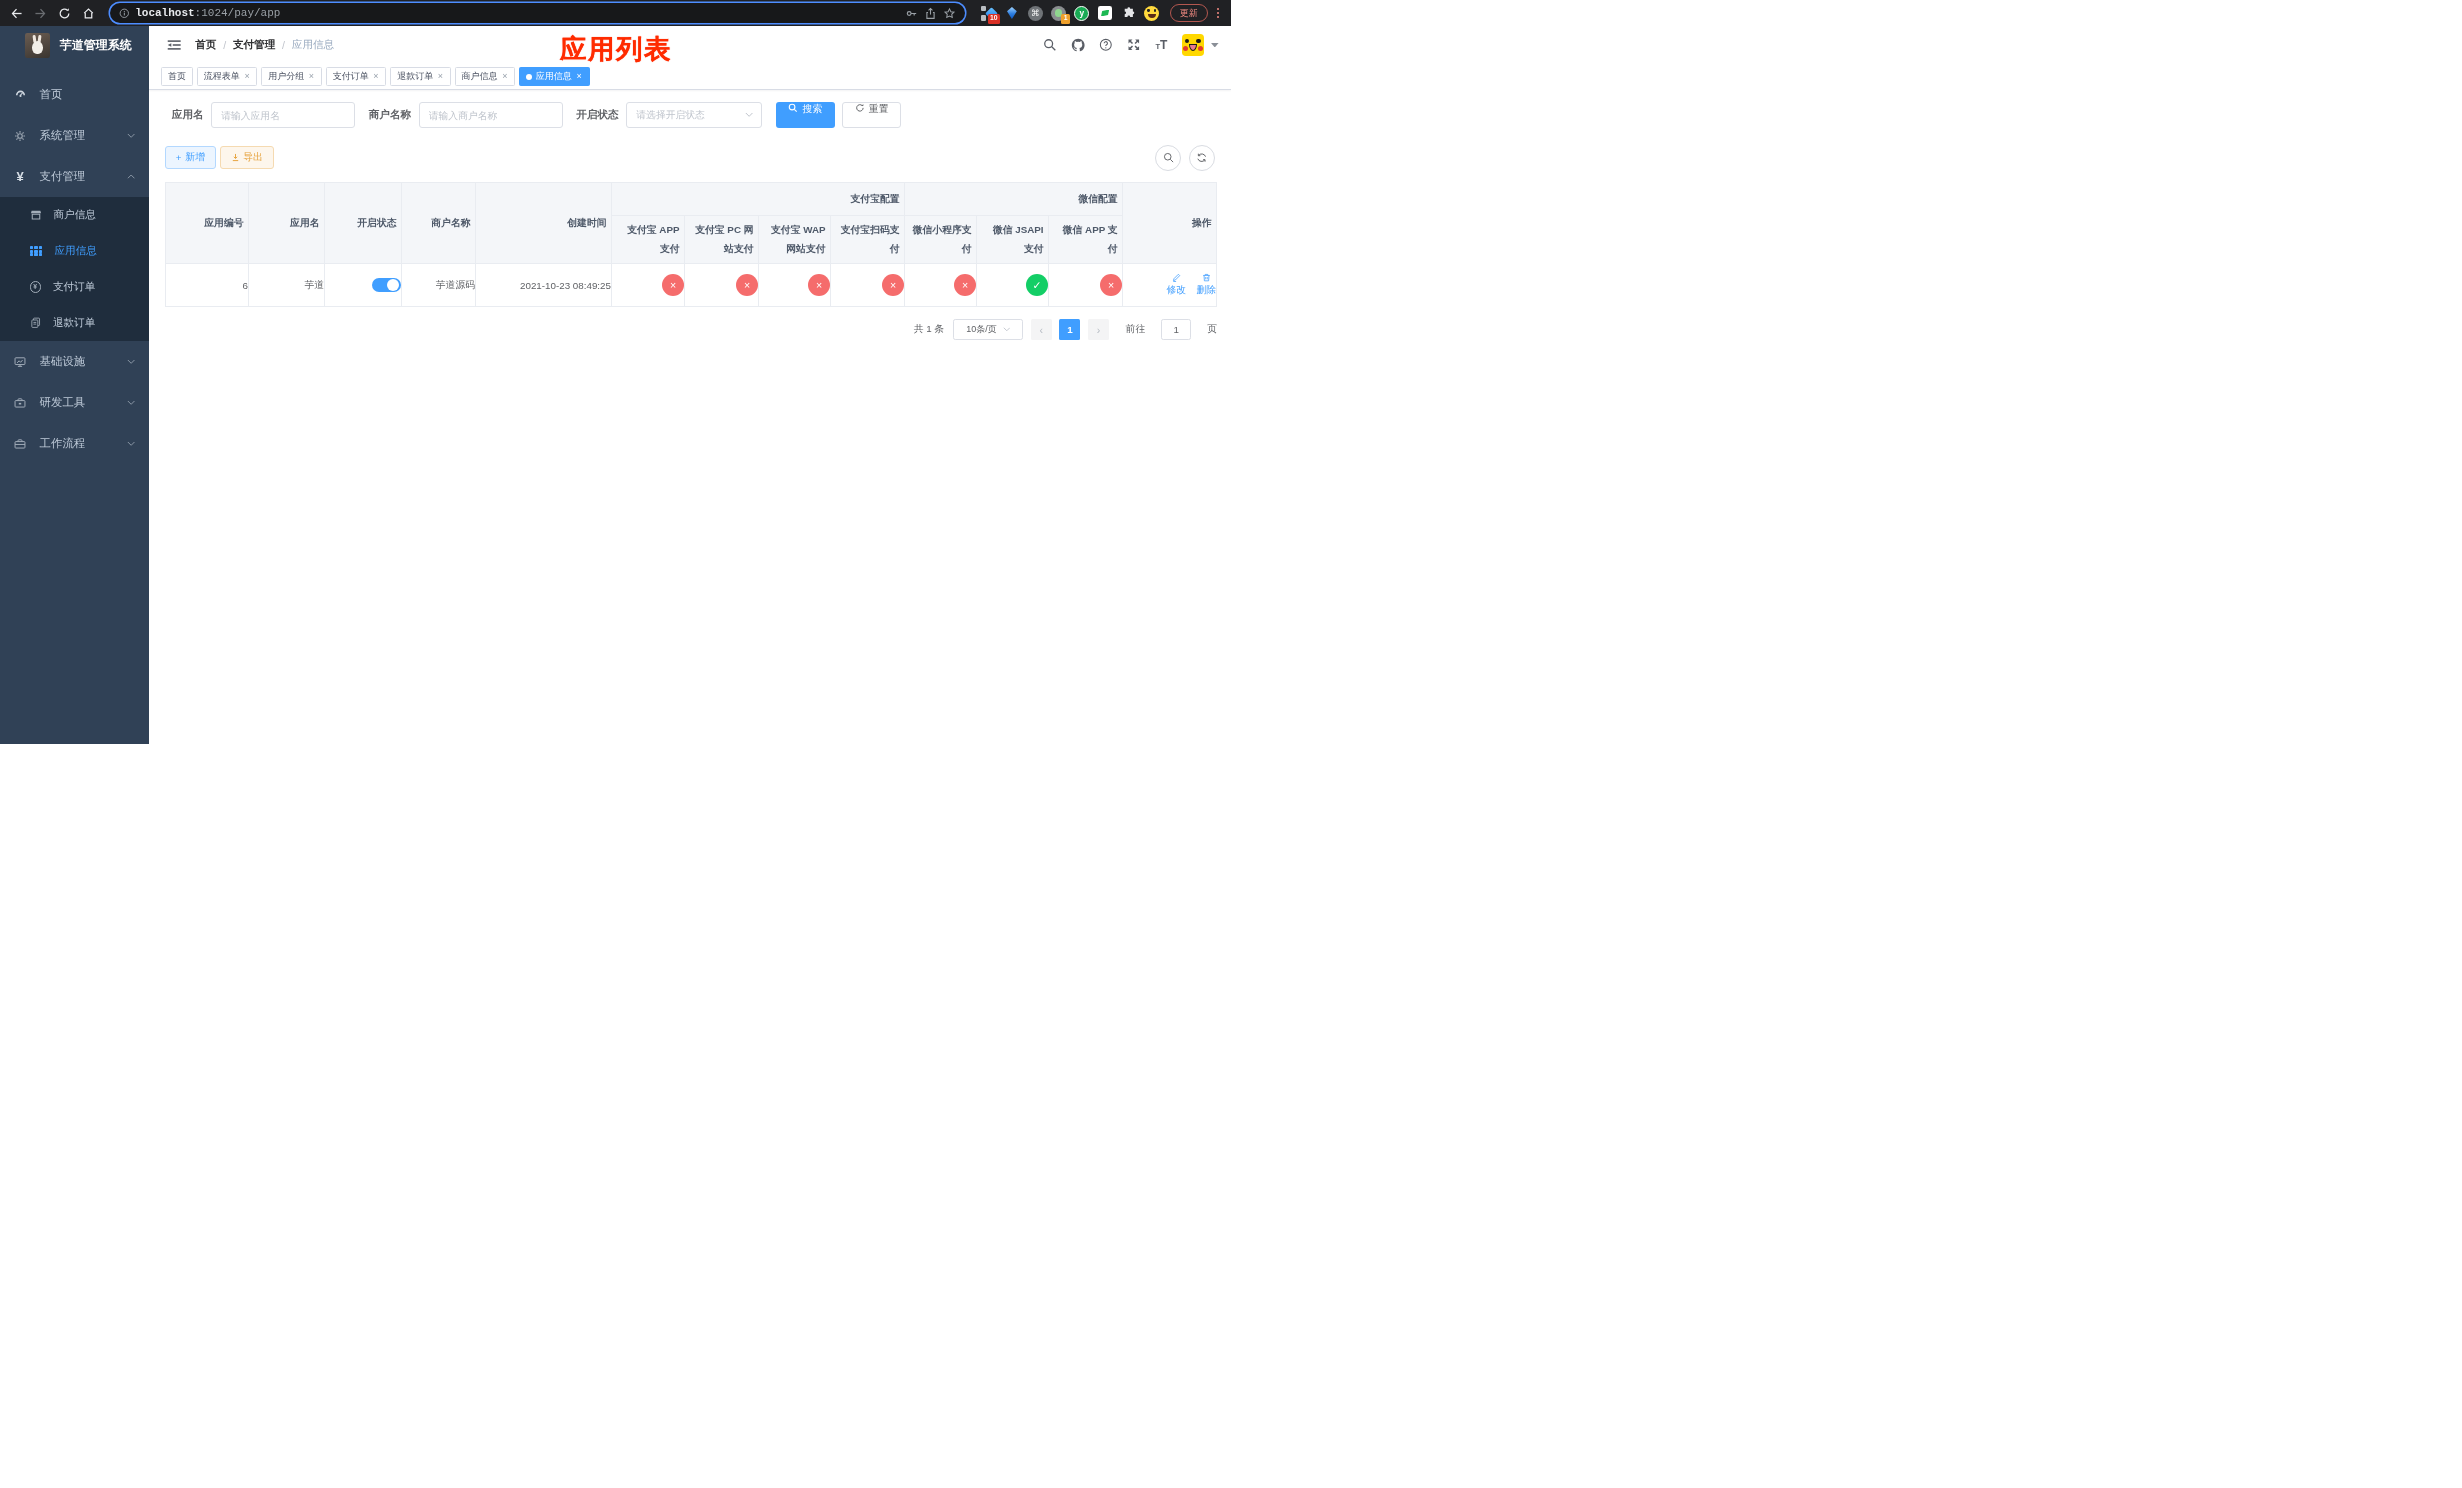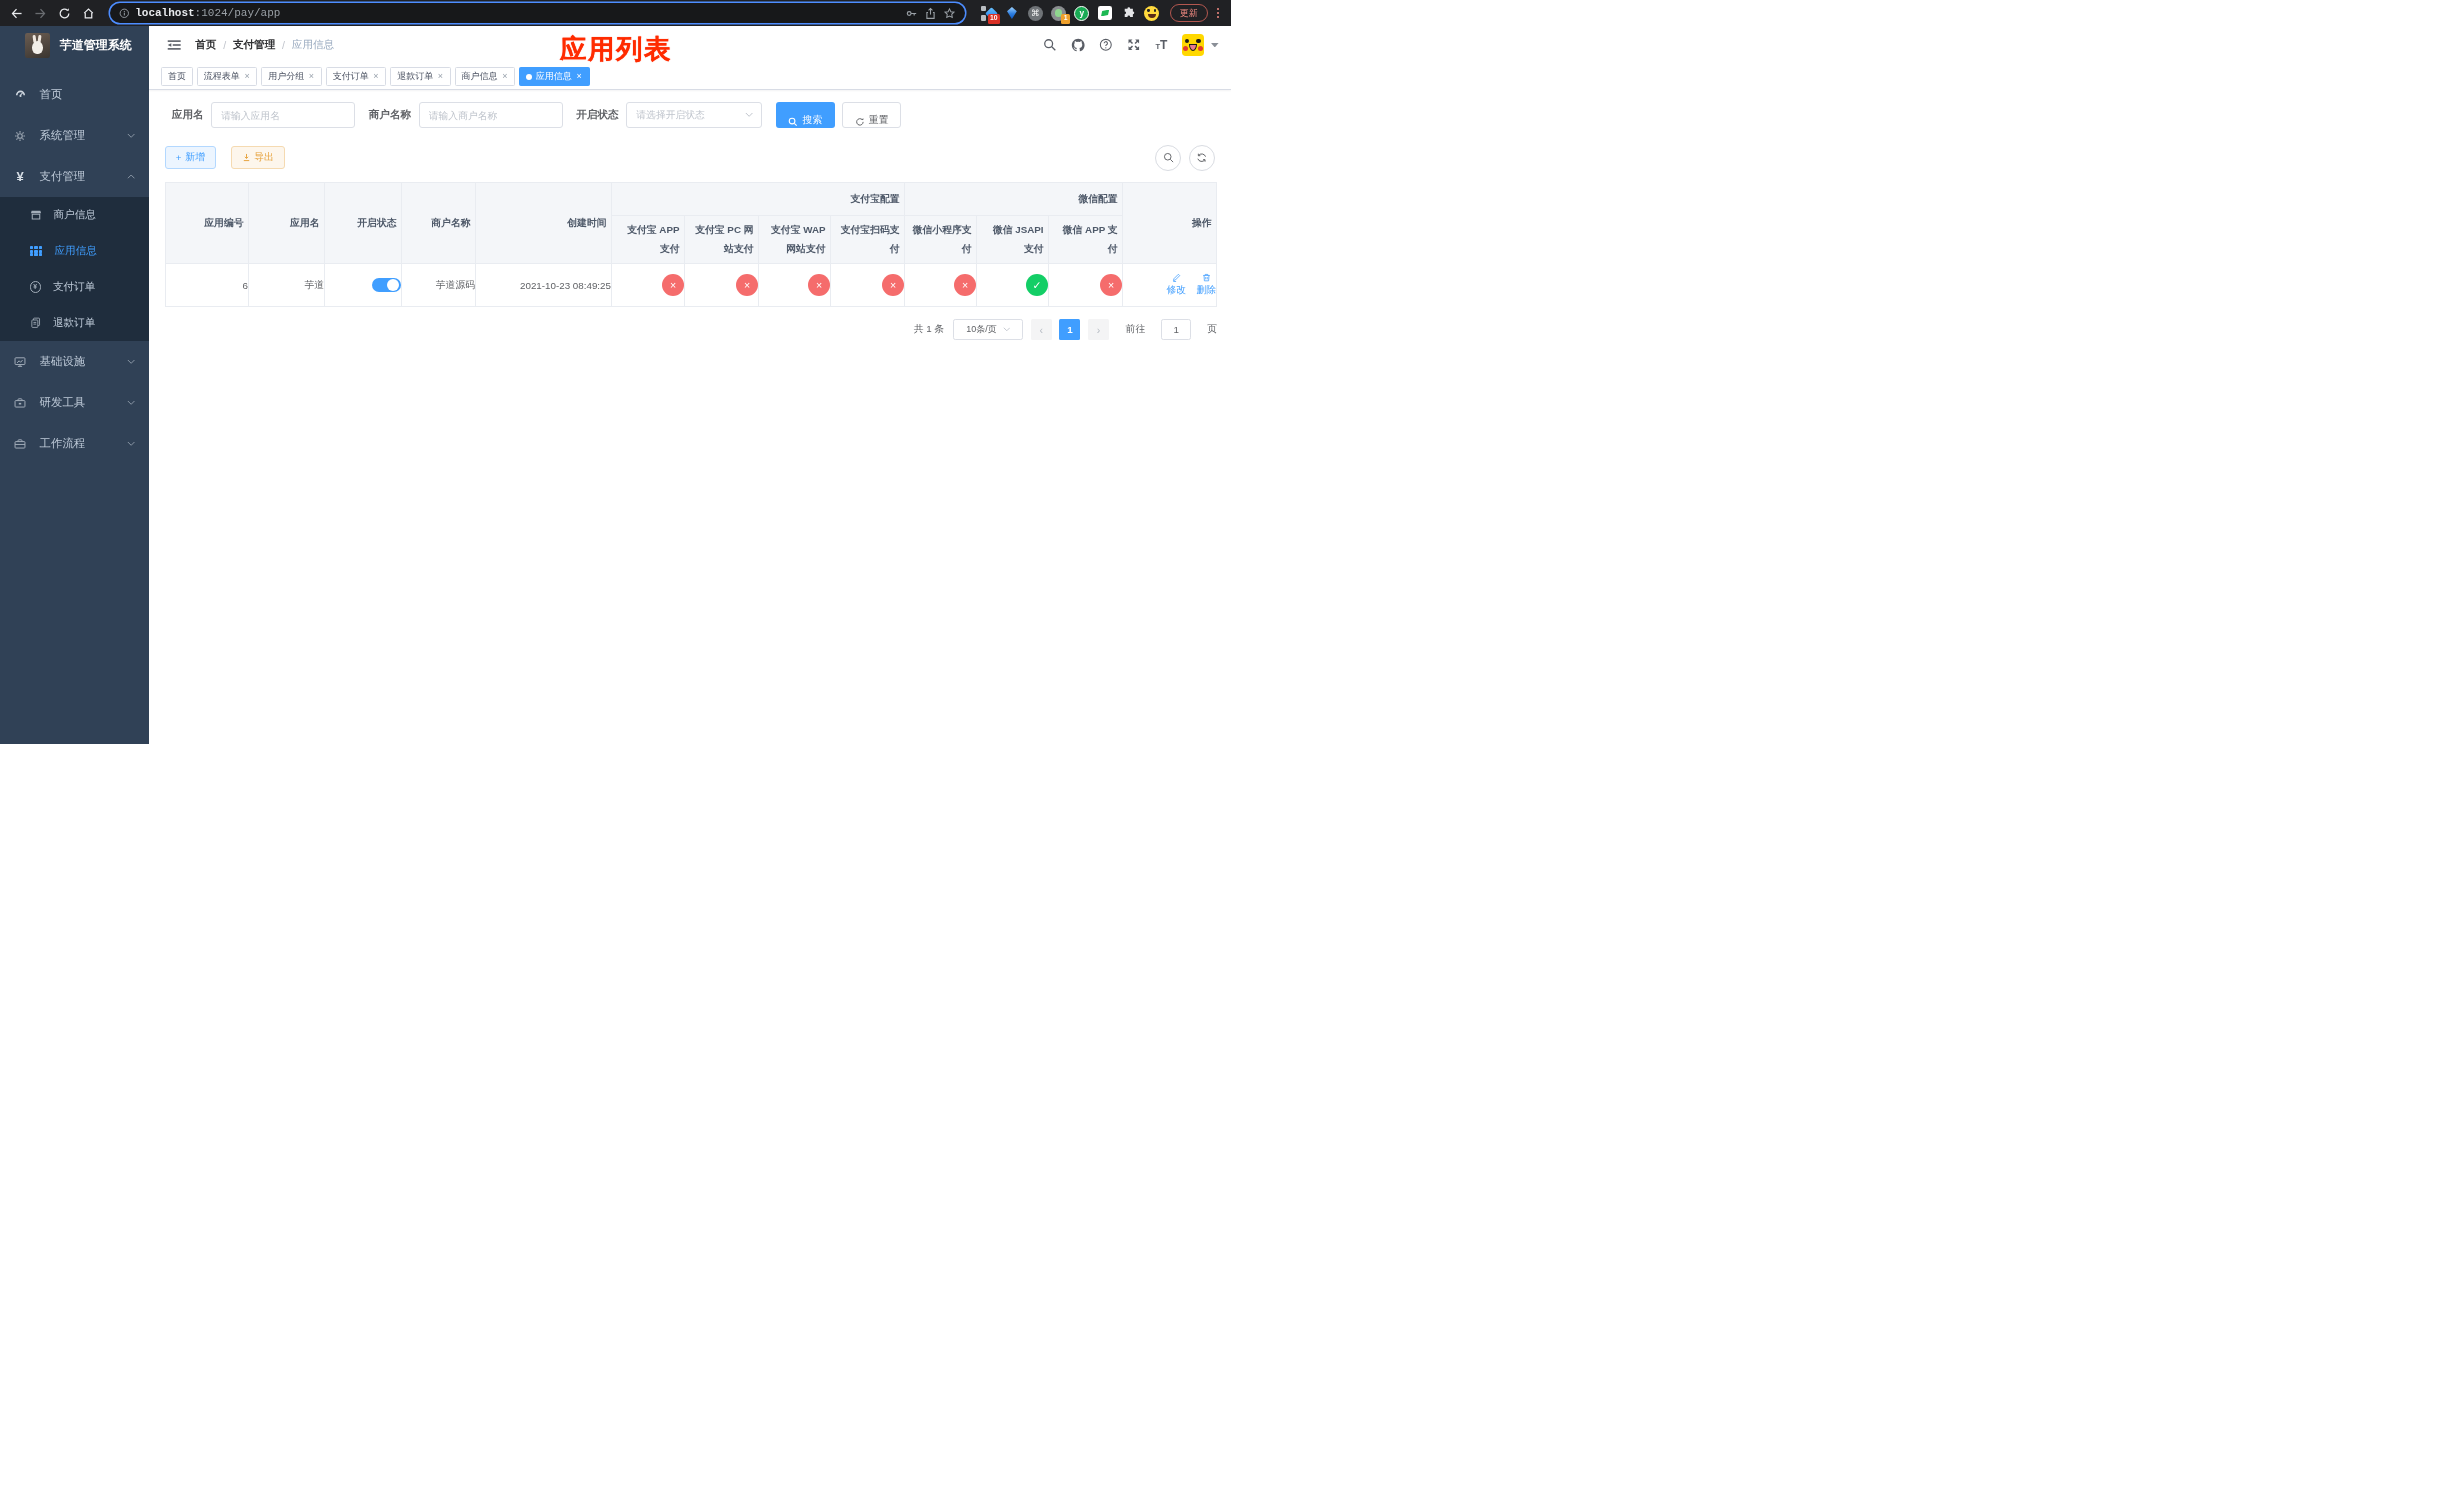--- a/index.html
+++ b/index.html
@@ -87,27 +87,27 @@
 
   
   .content{flex:1;padding:12px 16px 0;overflow:hidden;}
   .filter-row{display:flex;align-items:center;gap:7.6px;flex-wrap:nowrap;}
   .f-label{font-size:10.6px;color:#606266;font-weight:700;margin-left:6px;white-space:nowrap;}
   .f-label:first-child{margin-left:6.8px;}
   .txt-input{width:144px;height:26px;border:0.8px solid #dcdfe6;border-radius:3px;padding:0 9px;font-size:9.8px;color:#606266;outline:none;font-family:inherit;}
   .txt-input::placeholder{color:#bfc4cc;}
   .sel{width:136px;height:26px;border:0.8px solid #dcdfe6;border-radius:3px;display:flex;align-items:center;padding:0 7.6px 0 9px;cursor:pointer;}
   .sel .ph{font-size:9.8px;color:#bfc4cc;flex:1;}
-  .btn{height:26px;border-radius:3px;font-size:9.8px;display:inline-flex;align-items:flex-end;gap:4.5px;padding:0 11.4px;cursor:pointer;border:0.8px solid transparent;white-space:nowrap;font-family:inherit;}
+  .btn{height:26px;border-radius:3px;font-size:9.8px;display:inline-flex;align-items:flex-start;gap:4.5px;padding:0 11.4px;cursor:pointer;border:0.8px solid transparent;white-space:nowrap;font-family:inherit;}
   .btn-primary{background:var(--primary);color:#fff;margin-left:6px;}
   .btn-plain{background:#fff;border-color:#dcdfe6;color:#606266;}
   .toolbar-row{display:flex;align-items:center;margin-top:16.7px;}
   .btn-sm{height:23px;padding:0 9.8px;font-size:9.8px;border-radius:3px;display:inline-flex;align-items:center;gap:3.8px;cursor:pointer;font-family:inherit;}
   .btn-add{background:#ecf5ff;border:0.8px solid #b3d8ff;color:var(--primary);}
-  .btn-export{background:#fdf6ec;border:0.8px solid #f5dab1;color:var(--warning);margin-left:15px;}
+  .btn-export{background:#fdf6ec;border:0.8px solid #f5dab1;color:var(--warning);margin-left:4px;}
   .tool-circles{margin-left:auto;display:flex;gap:7.6px;}
   .circle-btn{width:26px;height:26px;border-radius:50%;border:0.8px solid #d9dce2;background:#fff;display:flex;align-items:center;justify-content:center;color:#606266;cursor:pointer;}
 
   
   table{border-collapse:collapse;table-layout:fixed;width:1052px;margin-top:11.4px;font-size:9.8px;}
   th,td{border:0.8px solid #e9ecf1;text-align:right;vertical-align:middle;word-break:break-word;}
   thead th{background:#f4f6f9;color:#4e5969;font-weight:700;padding:4.5px 4.5px;line-height:1.9;}
   tr.group-row th{height:33px;}
   tr.sub-row th{height:48px;}
   tbody td{height:43px;color:#606266;background:#fff;}

